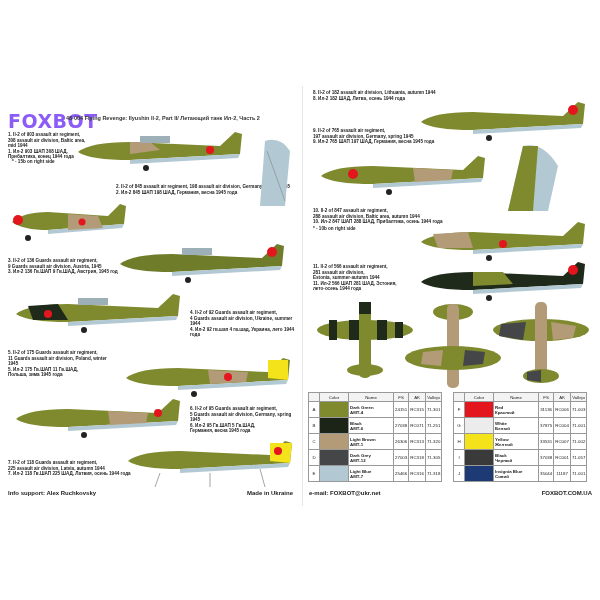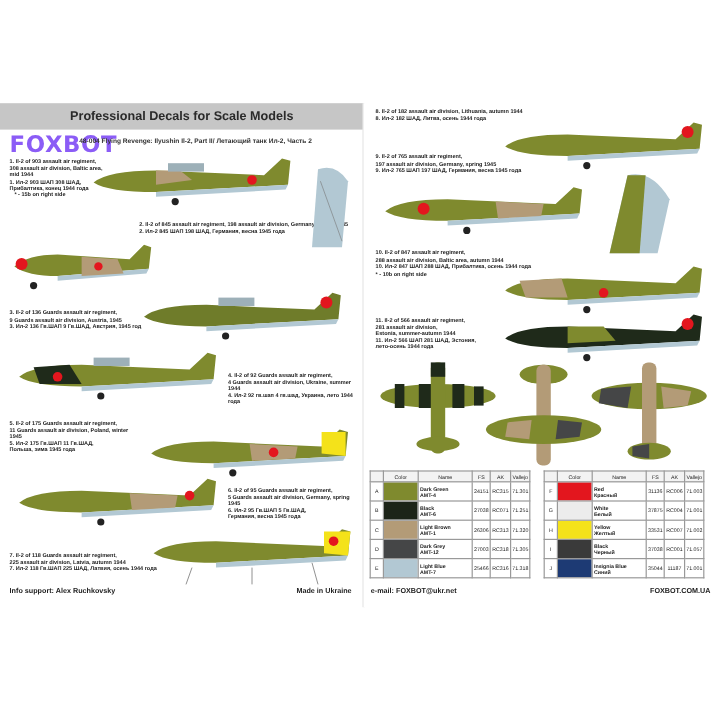--- a/index.html
+++ b/index.html
@@ -24,23 +24,20 @@
   table.colors td.sw{width:28px;padding:0;}
   table.colors td.sw div{width:100%;height:15px;}
   .legend-letter{width:8px;}
 </style>
 </head>
 <body>
 
 <div class="sheet">
 
   <div class="page left">
-    <div class="headbar">
-      <span>Professional Decals for Scale Models</span>
-    </div>
     <div class="brand">FOXBOT</div>
     <div class="subtitle">48-004 Flying Revenge: Ilyushin Il-2, Part II/ Летающий танк Ил-2, Часть 2</div>
 
     <div class="desc" style="left:8px;top:46px;width:80px;">1. Il-2 of 903 assault air regiment,
 308 assault air division, Baltic area, mid 1944
 1. Ил-2 903 ШАП 308 ШАД,
 Прибалтика, конец 1944 года</div>
     <div class="note" style="left:12px;top:73px;">* - 15b on right side</div>
     <div class="desc" style="left:116px;top:98px;width:190px;">2. Il-2 of 845 assault air regiment, 198 assault air division, Germany, spring 1945
 2. Ил-2 845 ШАП 198 ШАД, Германия, весна 1945 года</div>

